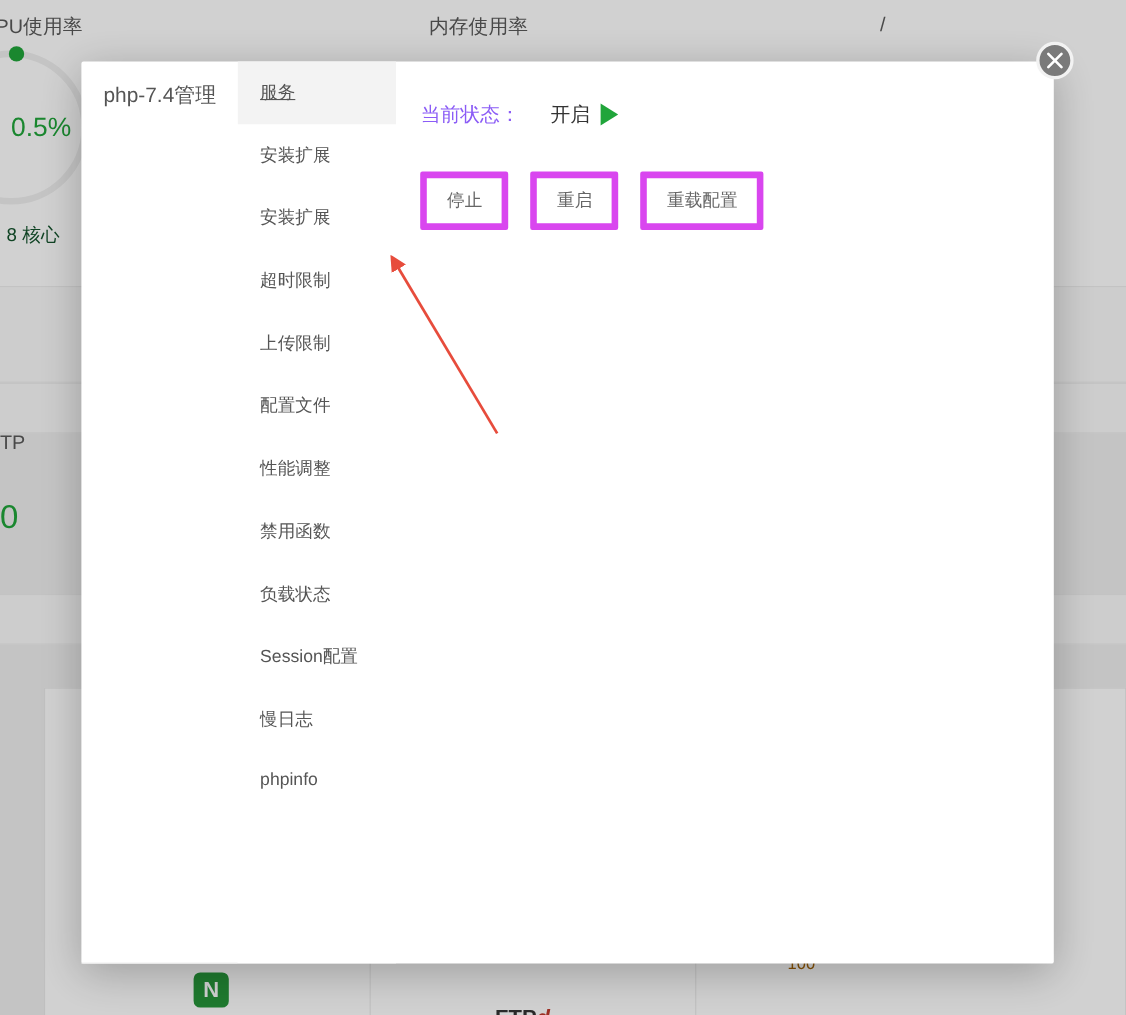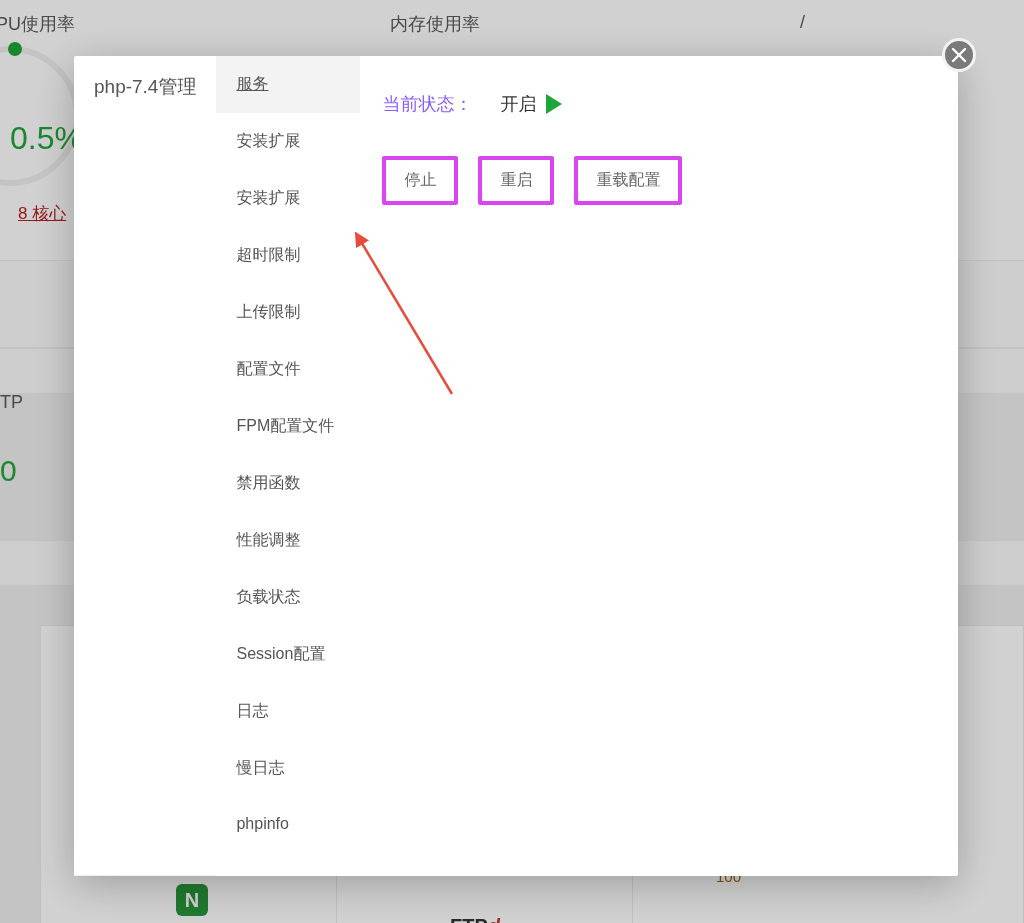--- a/index.html
+++ b/index.html
@@ -28,24 +28,24 @@
     .bg-gauge {
       position: absolute; width: 140px; height: 140px; border-radius: 50%;
       border: 6px solid #f0f0f0; top: 46px;
     }
     .bg-gauge-cpu { left: -60px; }
     .bg-gauge-dot {
       position: absolute; width: 14px; height: 14px; border-radius: 50%;
       background: #20a53a; top: -10px; left: 62px;
     }
     .bg-cpu-val {
-      position: absolute; left: 10px; top: 120px; color: #20a53a;
-      font-size: 32px; font-weight: 500;
+      position: absolute; left: 10px; top: 103px; color: #20a53a;
+      font-size: 24px; font-weight: 500;
     }
-    .bg-cores { position: absolute; left: 18px; top: 202px; color: #b91c1c; font-size: 17px; text-decoration: underline; }
+    .bg-cores { position: absolute; left: 6px; top: 202px; color: #14532d; font-size: 17px; }
     .bg-mid { position: absolute; top: 260px; left: 0; right: 0; height: 88px; background: #fafafa; border-top: 1px solid #eee; border-bottom: 1px solid #eee; }
     .bg-rowlabel { position: absolute; color: #5a5a5a; font-size: 18px; }
     .bg-ftp { top: 392px; left: 0px; }
     .bg-ftp-val { position: absolute; left: 0px; top: 454px; color: #20a53a; font-size: 30px; font-weight: 500; }
     .bg-strip2 { position: absolute; top: 348px; left: 0; right: 0; height: 46px; background: #fafafa; border-top: 1px solid #eee; border-bottom: 1px solid #eee; }
     .bg-strip3 { position: absolute; top: 540px; left: 0; right: 0; height: 46px; background: #fafafa; border-top: 1px solid #eee; border-bottom: 1px solid #eee; }
     .bg-card-row {
       position: absolute; top: 625px; left: 40px; right: 0; height: 300px;
       background: #fff; border: 1px solid #eaeaea;
     }
@@ -97,21 +97,21 @@
     .status-val { margin-left: 24px; color: #333; }
     .play-icon {
       margin-left: 6px;
       width: 0; height: 0;
       border-top: 10px solid transparent;
       border-bottom: 10px solid transparent;
       border-left: 16px solid #20a53a;
     }
     .btn-row { margin-top: 40px; display: flex; gap: 20px; }
     .btn {
-      border: 4px solid #d946ef; background: #fff;
+      border: 6px solid #d946ef; background: #fff;
       padding: 10px 18px; font-size: 16px; color: #666;
       border-radius: 2px; cursor: pointer;
     }
     .close-btn {
       position: absolute; left: 942px; top: 38px;
       width: 34px; height: 34px; border-radius: 50%;
       background: #7a7a7a; display: flex; align-items: center; justify-content: center;
       cursor: pointer; border: 3px solid #f2f2f2;
     }
     .close-btn svg { width: 16px; height: 16px; }
@@ -151,26 +151,24 @@
 <div class="modal">
   <div class="modal-header">php-7.4管理</div>
   <div class="modal-body">
     <div class="sidebar">
       <div class="side-item active">服务</div>
       <div class="side-item">安装扩展</div>
       <div class="side-item">安装扩展</div>
       <div class="side-item">超时限制</div>
       <div class="side-item">上传限制</div>
       <div class="side-item">配置文件</div>
-      <div class="side-item">FPM配置文件</div>
+      <div class="side-item">性能调整</div>
       <div class="side-item">禁用函数</div>
-      <div class="side-item">性能调整</div>
       <div class="side-item">负载状态</div>
       <div class="side-item">Session配置</div>
-      <div class="side-item">日志</div>
       <div class="side-item">慢日志</div>
       <div class="side-item">phpinfo</div>
     </div>
     <div class="content">
       <div class="status-row">
         <span class="status-label">当前状态：</span>
         <span class="status-val">开启</span>
         <span class="play-icon"></span>
       </div>
       <div class="btn-row">

